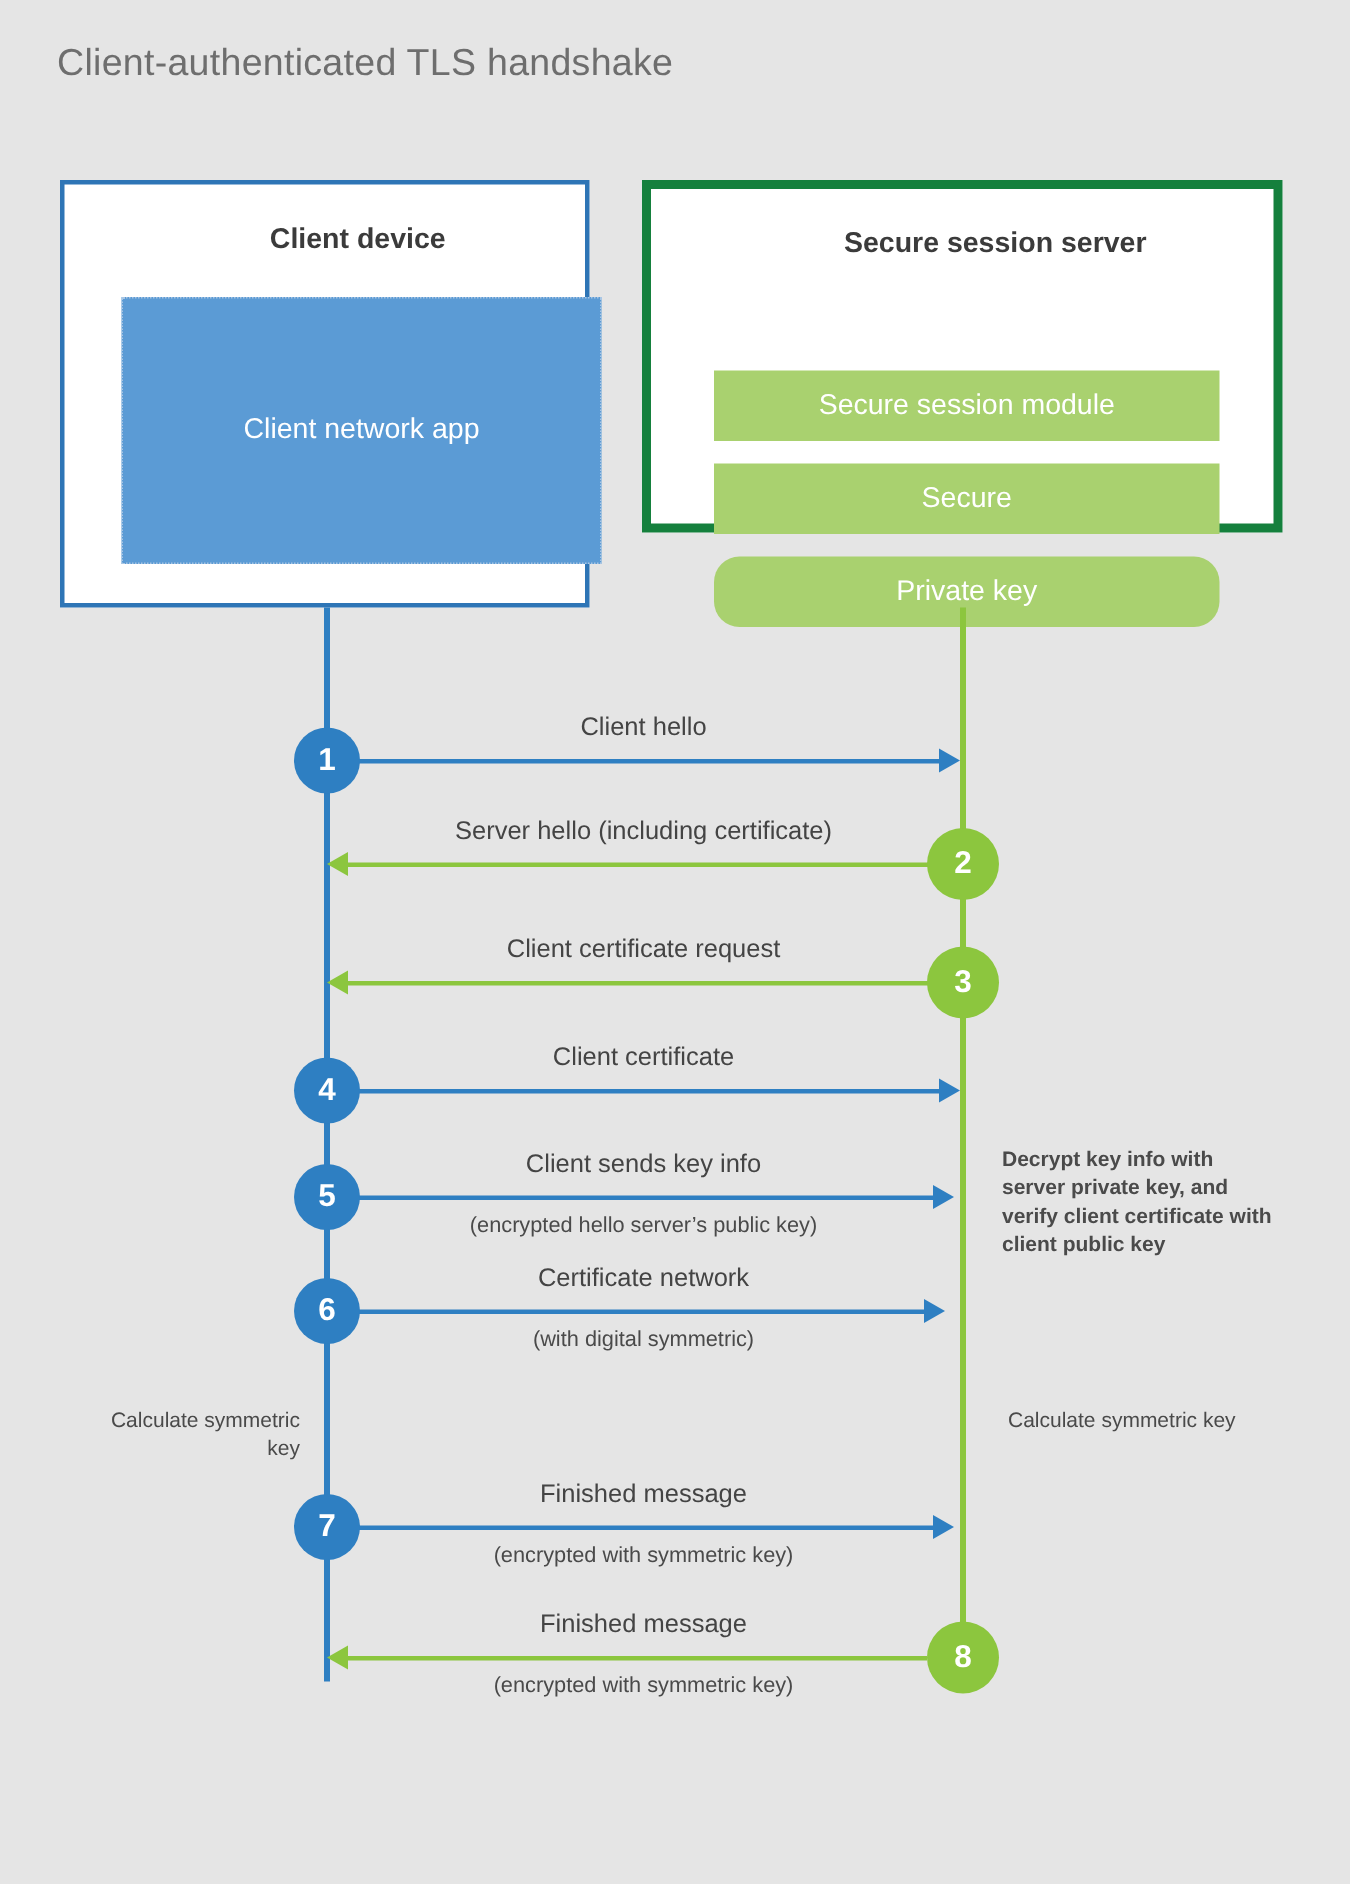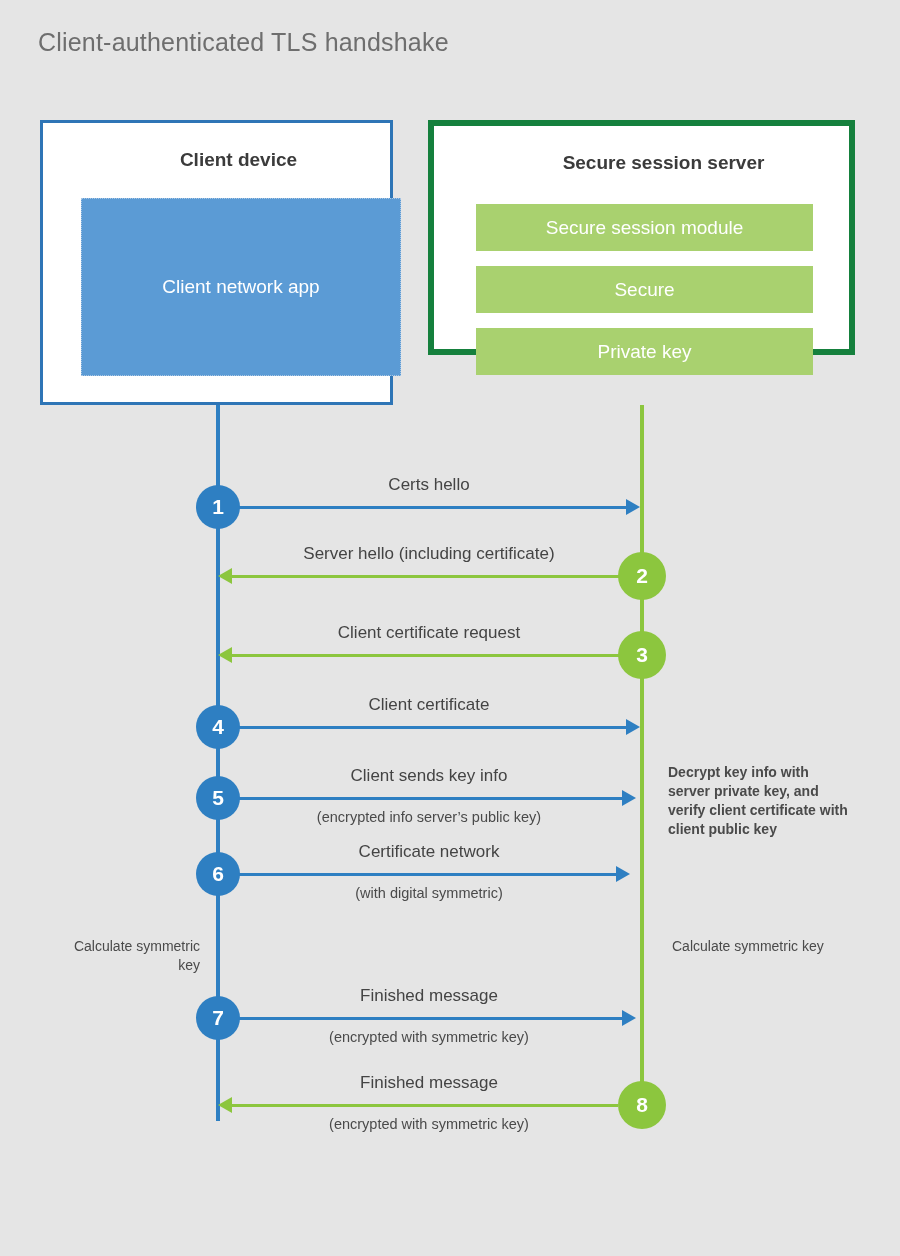--- a/index.html
+++ b/index.html
@@ -90,24 +90,25 @@
     position: absolute;
     left: 42px;
     width: 337px;
     height: 47px;
     background: #A9D16F;
     display: flex;
     align-items: center;
     justify-content: center;
     color: #ffffff;
     font-size: 19px;
+    margin-top: 43px;
   }
   .server-bar.b0 { top: 78px; }
   .server-bar.b1 { top: 140px; }
-  .server-bar.b2 { top: 202px; }
+  .server-bar.b2 { top: 202px; border-radius: 17px; }
 
   
   .lifeline {
     position: absolute;
     width: 4px;
   }
   .lifeline.client-line {
     left: 216px;
     top: 405px;
     height: 716px;
@@ -224,21 +225,21 @@
 
   <div class="lifeline client-line"></div>
   <div class="lifeline server-line"></div>
 
   <div class="msg-row" style="top:507px;">
     <div class="msg-line blue" style="left:218px; width:408px;"></div>
     <div class="arrow-head right blue" style="left:626px;"></div>
     <div class="step-circle blue" style="left:196px; top:-22px; width:44px; height:44px;">
       <span>1</span>
     </div>
-    <div class="msg-label primary" style="left:429px;">Certs hello</div>
+    <div class="msg-label primary" style="left:429px;">Client hello</div>
   </div>
 
   <div class="msg-row" style="top:576px;">
     <div class="msg-line green" style="left:232px; width:392px;"></div>
     <div class="arrow-head left green" style="left:218px;"></div>
     <div class="step-circle green" style="left:618px; top:-24px; width:48px; height:48px;">
       <span>2</span>
     </div>
     <div class="msg-label primary" style="left:429px;">Server hello (including certificate)</div>
   </div>
@@ -261,21 +262,21 @@
     <div class="msg-label primary" style="left:429px;">Client certificate</div>
   </div>
 
   <div class="msg-row" style="top:798px;">
     <div class="msg-line blue" style="left:218px; width:404px;"></div>
     <div class="arrow-head right blue" style="left:622px;"></div>
     <div class="step-circle blue" style="left:196px; top:-22px; width:44px; height:44px;">
       <span>5</span>
     </div>
     <div class="msg-label primary" style="left:429px;">Client sends key info</div>
-    <div class="msg-label sub" style="left:429px;">(encrypted info server’s public key)</div>
+    <div class="msg-label sub" style="left:429px;">(encrypted hello server’s public key)</div>
   </div>
 
   <div class="msg-row" style="top:874px;">
     <div class="msg-line blue" style="left:218px; width:398px;"></div>
     <div class="arrow-head right blue" style="left:616px;"></div>
     <div class="step-circle blue" style="left:196px; top:-22px; width:44px; height:44px;">
       <span>6</span>
     </div>
     <div class="msg-label primary" style="left:429px;">Certificate network</div>
     <div class="msg-label sub" style="left:429px;">(with digital symmetric)</div>

